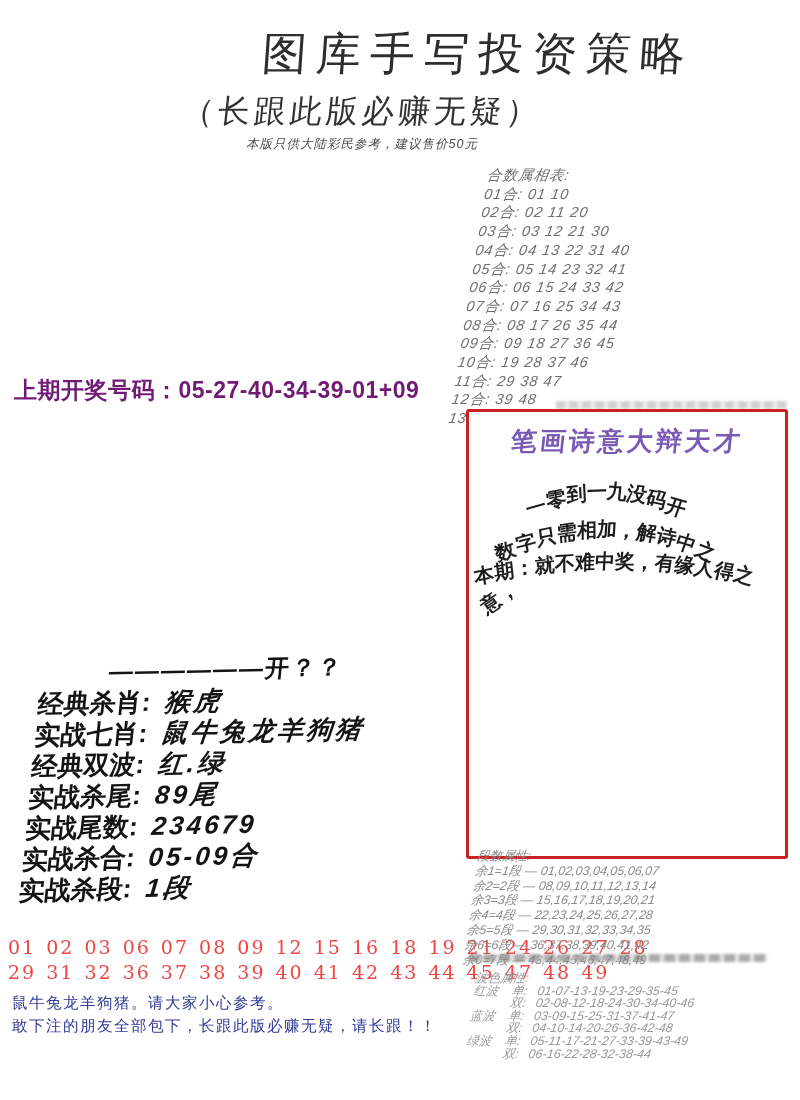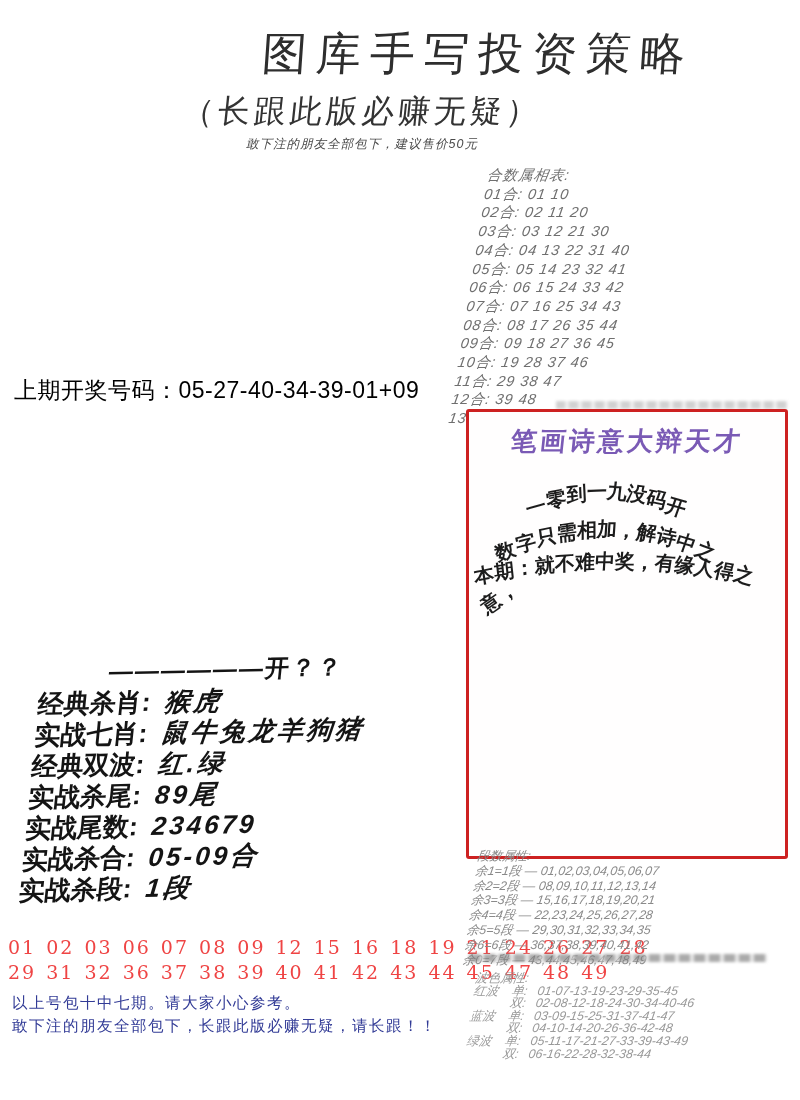--- a/index.html
+++ b/index.html
@@ -14,21 +14,21 @@
              transform:skewX(-6deg);white-space:nowrap;}
   .small-note{left:246px;top:136px;font-size:12.5px;color:#4a4a4a;font-style:italic;
               letter-spacing:1px;white-space:nowrap;}
 
   
   .hesu{left:468px;top:166px;font-size:14.5px;line-height:18.7px;color:#6f6f6f;
         font-style:italic;transform:skewX(-9deg);white-space:nowrap;}
   .hesu .h-row{letter-spacing:1px;}
 
   
-  .last-draw{left:14px;top:375px;font-size:23px;font-weight:normal;color:#000000;
+  .last-draw{left:14px;top:375px;font-size:23px;font-weight:bold;color:#701a75;
              letter-spacing:0.5px;white-space:nowrap;}
 
   
   .period{left:110px;top:489px;font-size:35px;font-weight:bold;color:#0e0e0e;
           letter-spacing:2px;}
 
   
   .poem-box{left:466px;top:409px;width:316px;height:444px;border:3px solid #cd2121;
             border-radius:3px;background:#fffefe;}
   .poem-title{position:absolute;left:0;top:12px;width:100%;text-align:center;
@@ -78,21 +78,21 @@
   .bose-name{width:38px;display:inline-block;}
   .bose-type{width:26px;display:inline-block;}
 </style>
 </head>
 <body>
 
 <div class="page">
 
   <div class="abs main-title">图库手写投资策略</div>
   <div class="abs sub-title">（长跟此版必赚无疑）</div>
-  <div class="abs small-note">敢下注的朋友全部包下，建议售价50元</div>
+  <div class="abs small-note">本版只供大陆彩民参考，建议售价50元</div>
 
   <div class="abs hesu">
     <div class="h-row">合数属相表:</div>
     <div class="h-row">01合: 01 10</div>
     <div class="h-row">02合: 02 11 20</div>
     <div class="h-row">03合: 03 12 21 30</div>
     <div class="h-row">04合: 04 13 22 31 40</div>
     <div class="h-row">05合: 05 14 23 32 41</div>
     <div class="h-row">06合: 06 15 24 33 42</div>
     <div class="h-row">07合: 07 16 25 34 43</div>
@@ -138,21 +138,21 @@
       <span>实战杀合:</span><span class="val">05-09合</span>
     </div>
     <div class="pred-row">
       <span>实战杀段:</span><span class="val">1段</span>
     </div>
   </div>
 
   <div class="abs num-row num-row1">01 02 03 06 07 08 09 12 15 16 18 19 21 24 26 27 28</div>
   <div class="abs num-row num-row2">29 31 32 36 37 38 39 40 41 42 43 44 45 47 48 49</div>
 
-  <div class="abs foot-note foot-1">以上号包十中七期。请大家小心参考。</div>
+  <div class="abs foot-note foot-1">鼠牛兔龙羊狗猪。请大家小心参考。</div>
   <div class="abs foot-note foot-2">敢下注的朋友全部包下，长跟此版必赚无疑，请长跟！！</div>
 
   <div class="abs duanshu">
     <div>段数属性:</div>
     <div>余1=1段 — 01,02,03,04,05,06,07</div>
     <div>余2=2段 — 08,09,10,11,12,13,14</div>
     <div>余3=3段 — 15,16,17,18,19,20,21</div>
     <div>余4=4段 — 22,23,24,25,26,27,28</div>
     <div>余5=5段 — 29,30,31,32,33,34,35</div>
     <div>余6=6段 — 36,37,38,39,40,41,42</div>

